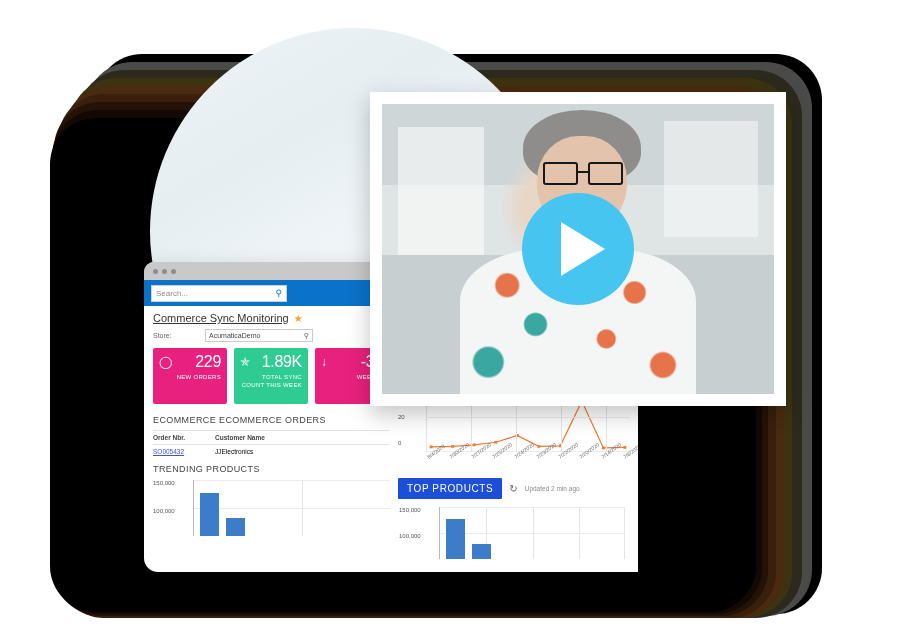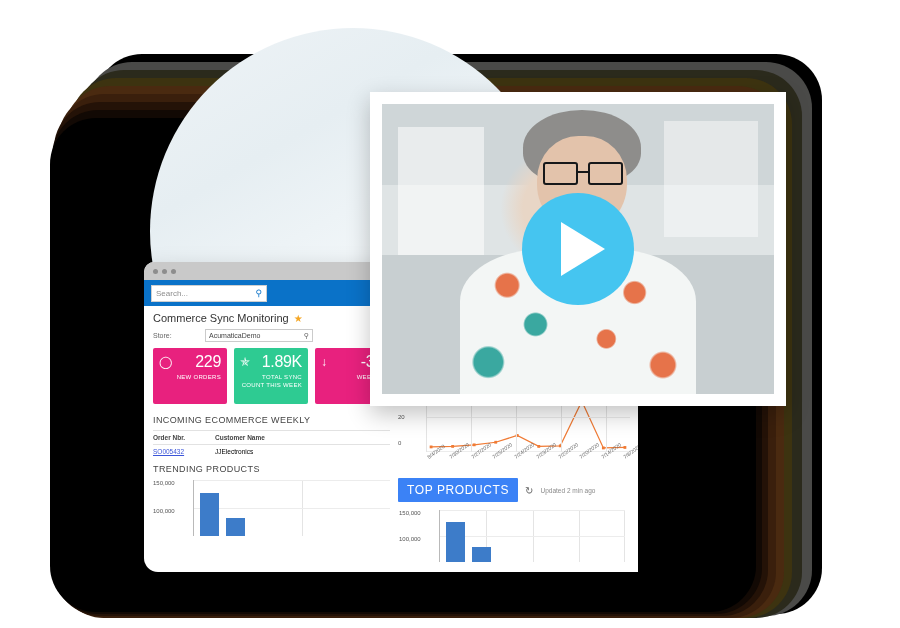--- a/index.html
+++ b/index.html
@@ -41,31 +41,31 @@
     height: 18px; background: #c9c9c9;
     display: flex; align-items: center; padding-left: 9px; gap: 4px;
   }
   .dot { width: 5px; height: 5px; border-radius: 50%; background: #8d8d8d; }
 
   .topbar {
     height: 26px; background: #0a72c8;
     display: flex; align-items: center; padding: 0 7px;
   }
   .searchbox {
-    width: 116px; height: 17px; background: #fff; border: 1px solid #cfcfcf;
+    width: 136px; height: 17px; background: #fff; border: 1px solid #cfcfcf;
     display: flex; align-items: center; padding: 0 4px; font-size: 8px; color: #8d8d8d;
     justify-content: space-between;
   }
   .searchbox .mag { color: #0a72c8; font-size: 9px; }
 
   .page-head {
     display: flex; align-items: center; gap: 5px;
     padding: 6px 9px 2px 9px;
   }
-  .page-title { font-size: 11px; color: #333; }
+  .page-title { font-size: 11px; color: #333; text-decoration: underline; }
   .star { color: #f5a623; font-size: 10px; }
 
   .store-row { display: flex; align-items: center; padding: 3px 9px 6px 9px; font-size: 7px; color: #666; }
   .store-label { width: 52px; }
   .store-input {
     width: 108px; height: 13px; border: 1px solid #cbcbcb; background: #fff;
     display: flex; align-items: center; justify-content: space-between;
     padding: 0 3px; font-size: 7px; color: #444;
   }
   .store-input .mag2 { color: #666; font-size: 7px; }
@@ -124,21 +124,21 @@
   .lc-plot { position: absolute; left: 36px; right: 8px; top: 6px; height: 58px; }
   .lc-ylab { position: absolute; left: 8px; font-size: 6px; color: #555; }
   .xticks { position: absolute; left: 36px; right: 8px; top: 66px; height: 24px; }
   .xtick {
     position: absolute; font-size: 5.2px; color: #6a6a6a;
     transform-origin: left top; transform: rotate(-36deg); white-space: nowrap;
   }
 
   .tp-row { display: flex; align-items: center; gap: 7px; padding: 4px 8px 0 8px; }
   .tp-btn {
-    background: #3b82f6; color: #fff; font-size: 12px; letter-spacing: .6px;
+    background: #1d4ed8; color: #fff; font-size: 10px; letter-spacing: .6px;
     padding: 5px 9px; border: none; border-radius: 1px;
   }
   .refresh { font-size: 10px; color: #666; }
   .updated { font-size: 6.5px; color: #8a8a8a; }
 
   
   .video-card {
     position: absolute; left: 370px; top: 92px; width: 416px; height: 314px;
     background: #ffffff; padding: 12px;
     box-shadow: 0 8px 22px rgba(0,0,0,.24);
@@ -250,21 +250,21 @@
       <div class="kpi pink">
         <div class="kpi-top">
           <span class="kpi-icon">↓</span>
           <span class="kpi-val">-30</span>
         </div>
         <div class="kpi-label">WEEKLY</div>
       </div>
     </div>
 
     <div class="section-head">
-      <span class="section-title">INCOMING ECOMMERCE WEEKLY</span>
+      <span class="section-title">ECOMMERCE ECOMMERCE ORDERS</span>
       <span class="plus">+</span>
     </div>
 
     <div class="tbl">
       <div class="tbl-row tbl-head">
         <span class="c1">Order Nbr.</span>
         <span class="c2">Customer Name</span>
         <span class="c3">Ordered Qty.</span>
         <span class="c4">Order Total</span>
       </div>

